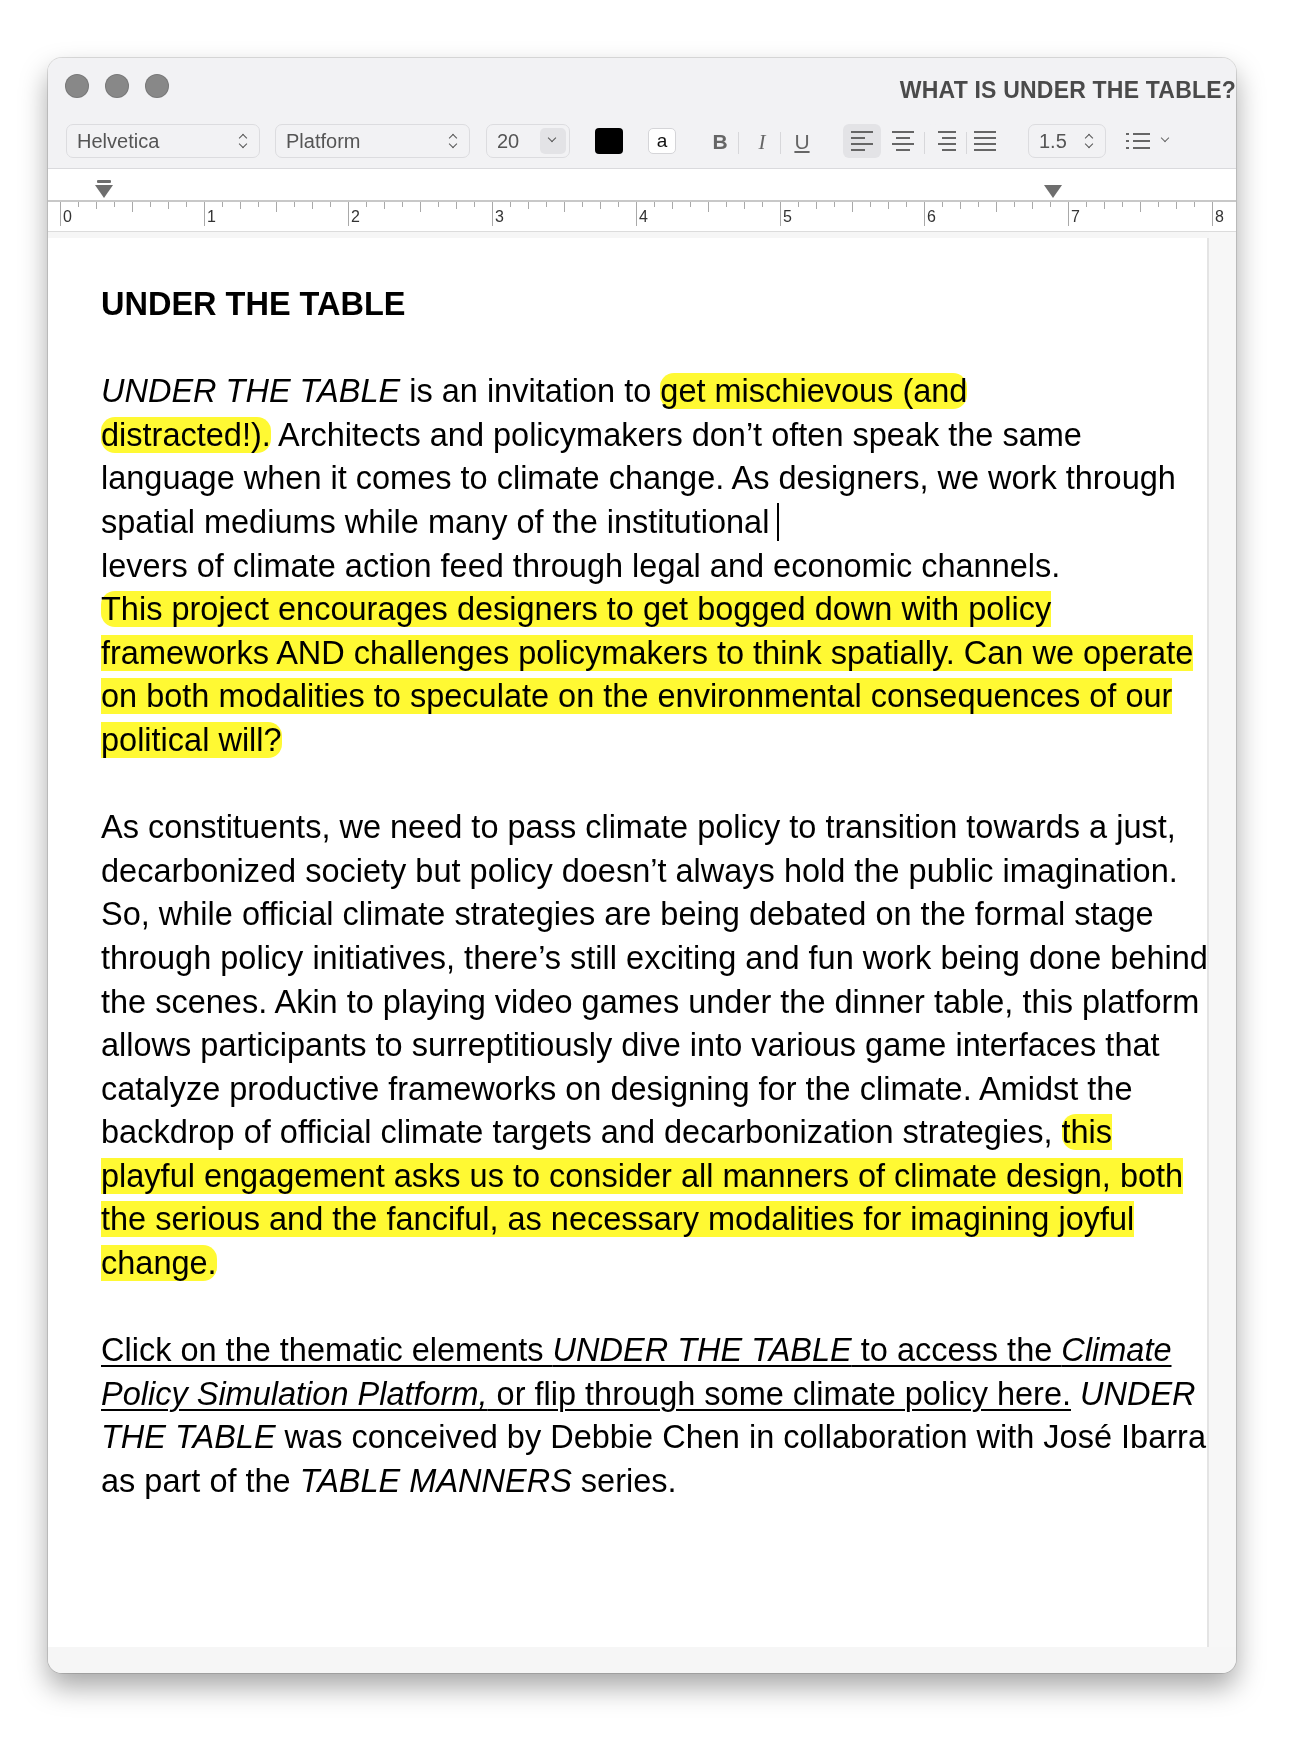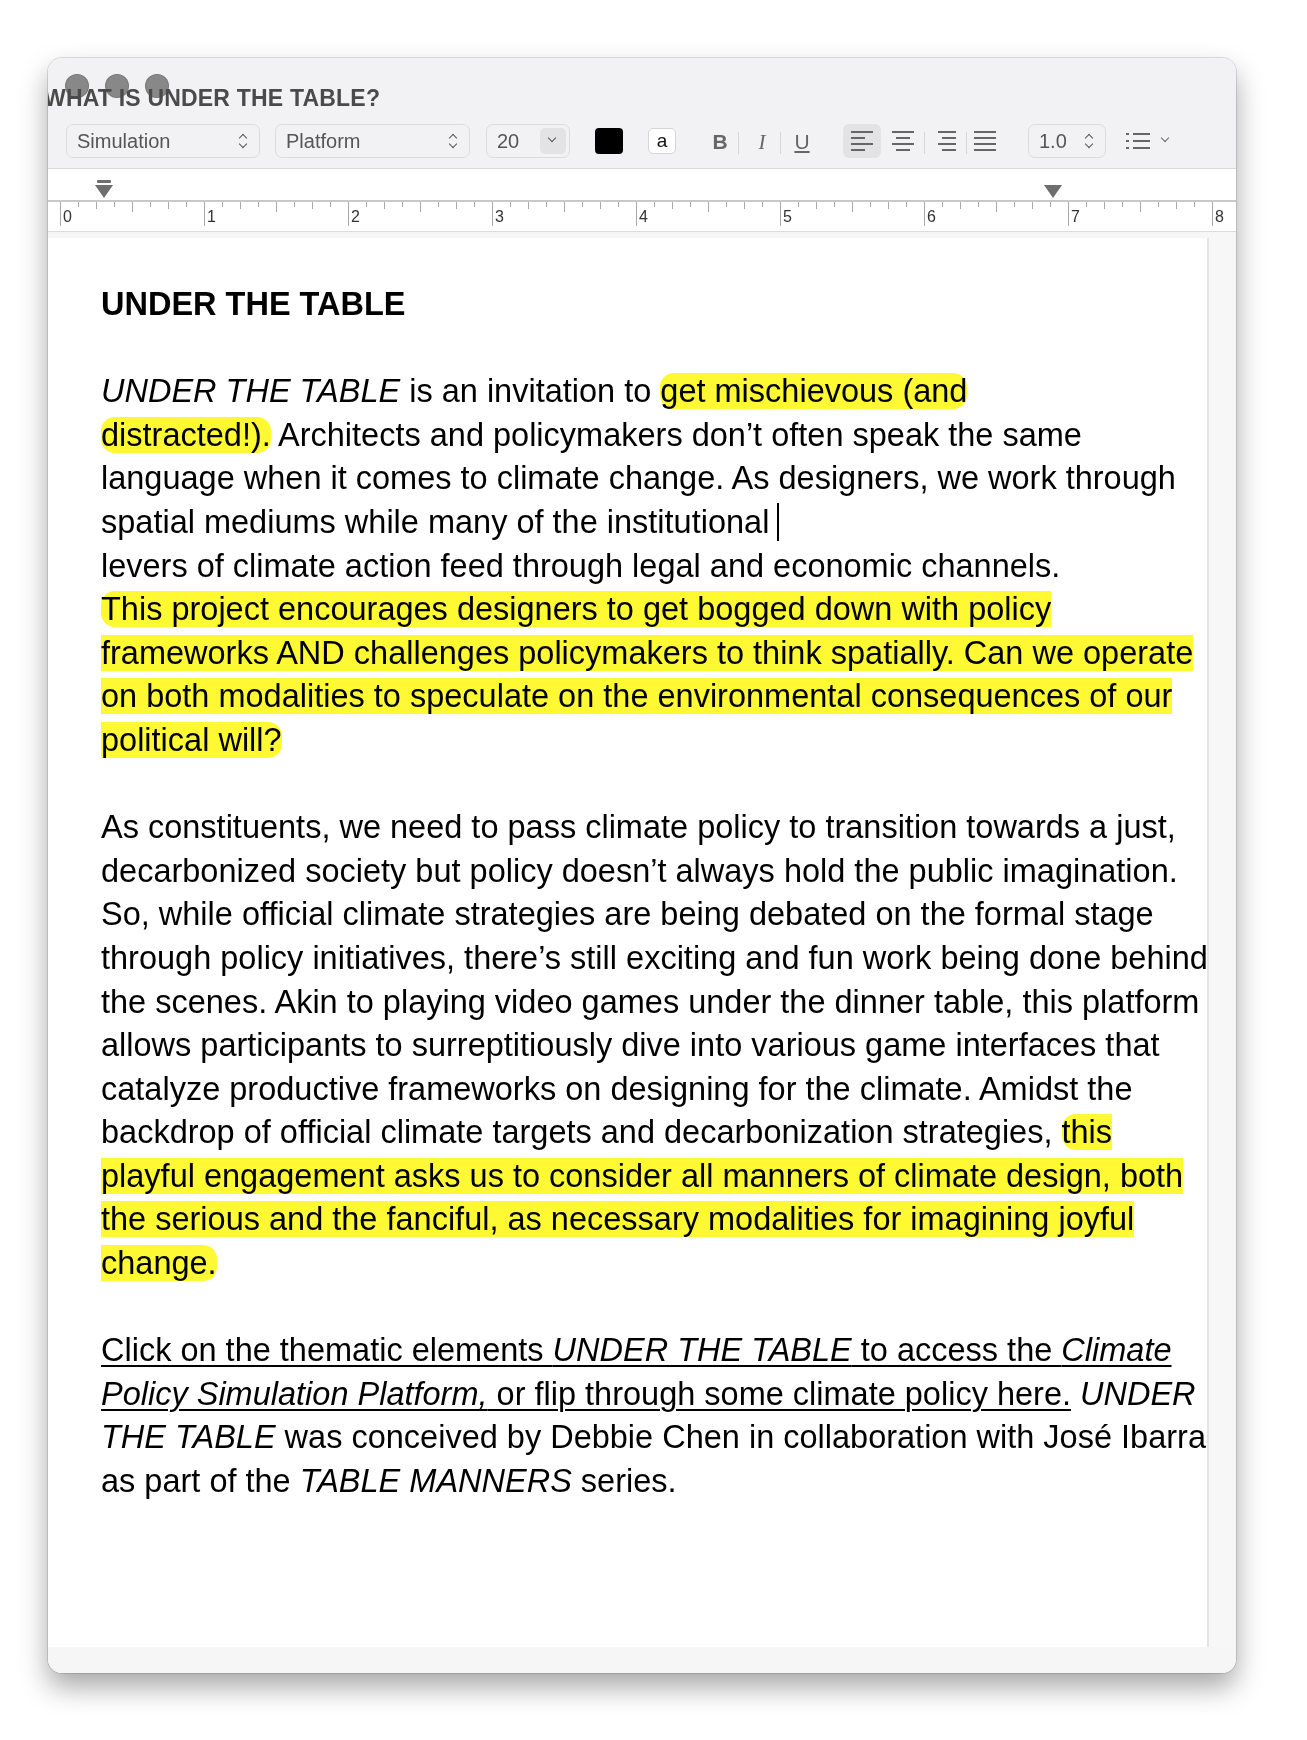--- a/index.html
+++ b/index.html
@@ -1,21 +1,21 @@
 <!DOCTYPE html>
 <html><head>
 <meta charset="utf-8">
 <style>
   html,body{margin:0;padding:0;background:#ffffff;}
   body{width:1307px;height:1740px;position:relative;overflow:hidden;font-family:"Liberation Sans",sans-serif;}
   .window{position:absolute;left:48px;top:58px;width:1188px;height:1615px;border-radius:14px;background:#f6f6f6;
     box-shadow:0 0 0 1px rgba(0,0,0,0.12),0 14px 28px rgba(0,0,0,0.35);overflow:hidden;}
   .titlebar{position:absolute;left:0;top:0;width:100%;height:110px;background:#f2f2f4;}
   .traffic{position:absolute;top:16px;width:24px;height:24px;border-radius:50%;background:#888888;box-shadow:inset 0 0 0 1px rgba(0,0,0,0.12);}
-  .title-wrap{position:absolute;top:22px;left:0;width:100%;height:36px;display:flex;justify-content:flex-start;align-items:center;}
+  .title-wrap{position:absolute;top:14px;left:0;width:100%;height:36px;display:flex;justify-content:space-between;align-items:center;}
   .doc-icon{width:22px;height:26px;margin-right:12px;margin-left:-40px;background:#fafafa;border:1px solid #cfcfcf;border-radius:2px;position:relative;}
   .doc-icon:before{content:"";position:absolute;left:3px;top:3px;width:10px;height:10px;background:repeating-linear-gradient(#999 0 1px,transparent 1px 3px);}
   .doc-icon:after{content:"";position:absolute;right:3px;bottom:3px;width:8px;height:10px;background:linear-gradient(#d98a2b,#6b9a3a);}
   .title{font-weight:bold;font-size:23px;color:#4a4a4a;letter-spacing:0.2px;}
   .toolbar{position:absolute;top:60px;left:0;width:100%;height:50px;}
   .ctl{position:absolute;top:6px;height:34px;border:1px solid #dcdcdf;border-radius:7px;background:#f2f2f4;box-sizing:border-box;
     font-size:20px;color:#555;display:flex;align-items:center;padding-left:10px;}
   .updown{position:absolute;right:10px;top:8px;width:10px;height:16px;}
   .updown:before,.updown:after{content:"";position:absolute;left:1px;width:5px;height:5px;border-left:1.8px solid #555;border-top:1.8px solid #555;}
   .updown:before{top:2px;transform:rotate(45deg);}
@@ -63,21 +63,21 @@
     <div class="traffic" style="left:17px"></div>
     <div class="traffic" style="left:57px"></div>
     <div class="traffic" style="left:97px"></div>
     <div class="title-wrap">
       <span class="doc-icon"></span>
       <span class="title">WHAT IS UNDER THE TABLE?</span>
     </div>
 
     <div class="toolbar">
       <div class="ctl" style="left:18px;width:194px">
-        <span>Simulation</span>
+        <span>Helvetica</span>
         <span class="updown"></span>
       </div>
       <div class="ctl" style="left:227px;width:195px">
         <span>Platform</span>
         <span class="updown"></span>
       </div>
       <div class="ctl" style="left:438px;width:84px">
         <span>20</span>
         <span class="chev-box">
             <span class="chev"></span>
@@ -120,21 +120,21 @@
       </div>
 
       <div class="ctl" style="left:880px;width:0;border:none"></div>
       <div class="ctl" style="left:880px;width:0;border:none"></div>
       <div class="ctl" style="left:880px;width:0;border:none"></div>
       <div class="ctl" style="left:980px;width:0;border:none"></div>
       <div class="ctl" style="left:880px;width:0;border:none"></div>
 
       <div class="ctl" style="left:880px;width:0;border:none"></div>
       <div class="ctl" style="left:980px;width:78px;left:980px">
-        <span>1.0</span>
+        <span>1.5</span>
         <span class="updown"></span>
       </div>
 
       <div class="list-icon" style="left:1078px">
         <span style="top:2px;width:3px"></span>
           <span style="top:2px;left:7px;width:17px"></span>
         <span style="top:9px;width:3px"></span>
           <span style="top:9px;left:7px;width:17px"></span>
         <span style="top:16px;width:3px"></span>
           <span style="top:16px;left:7px;width:17px"></span>

